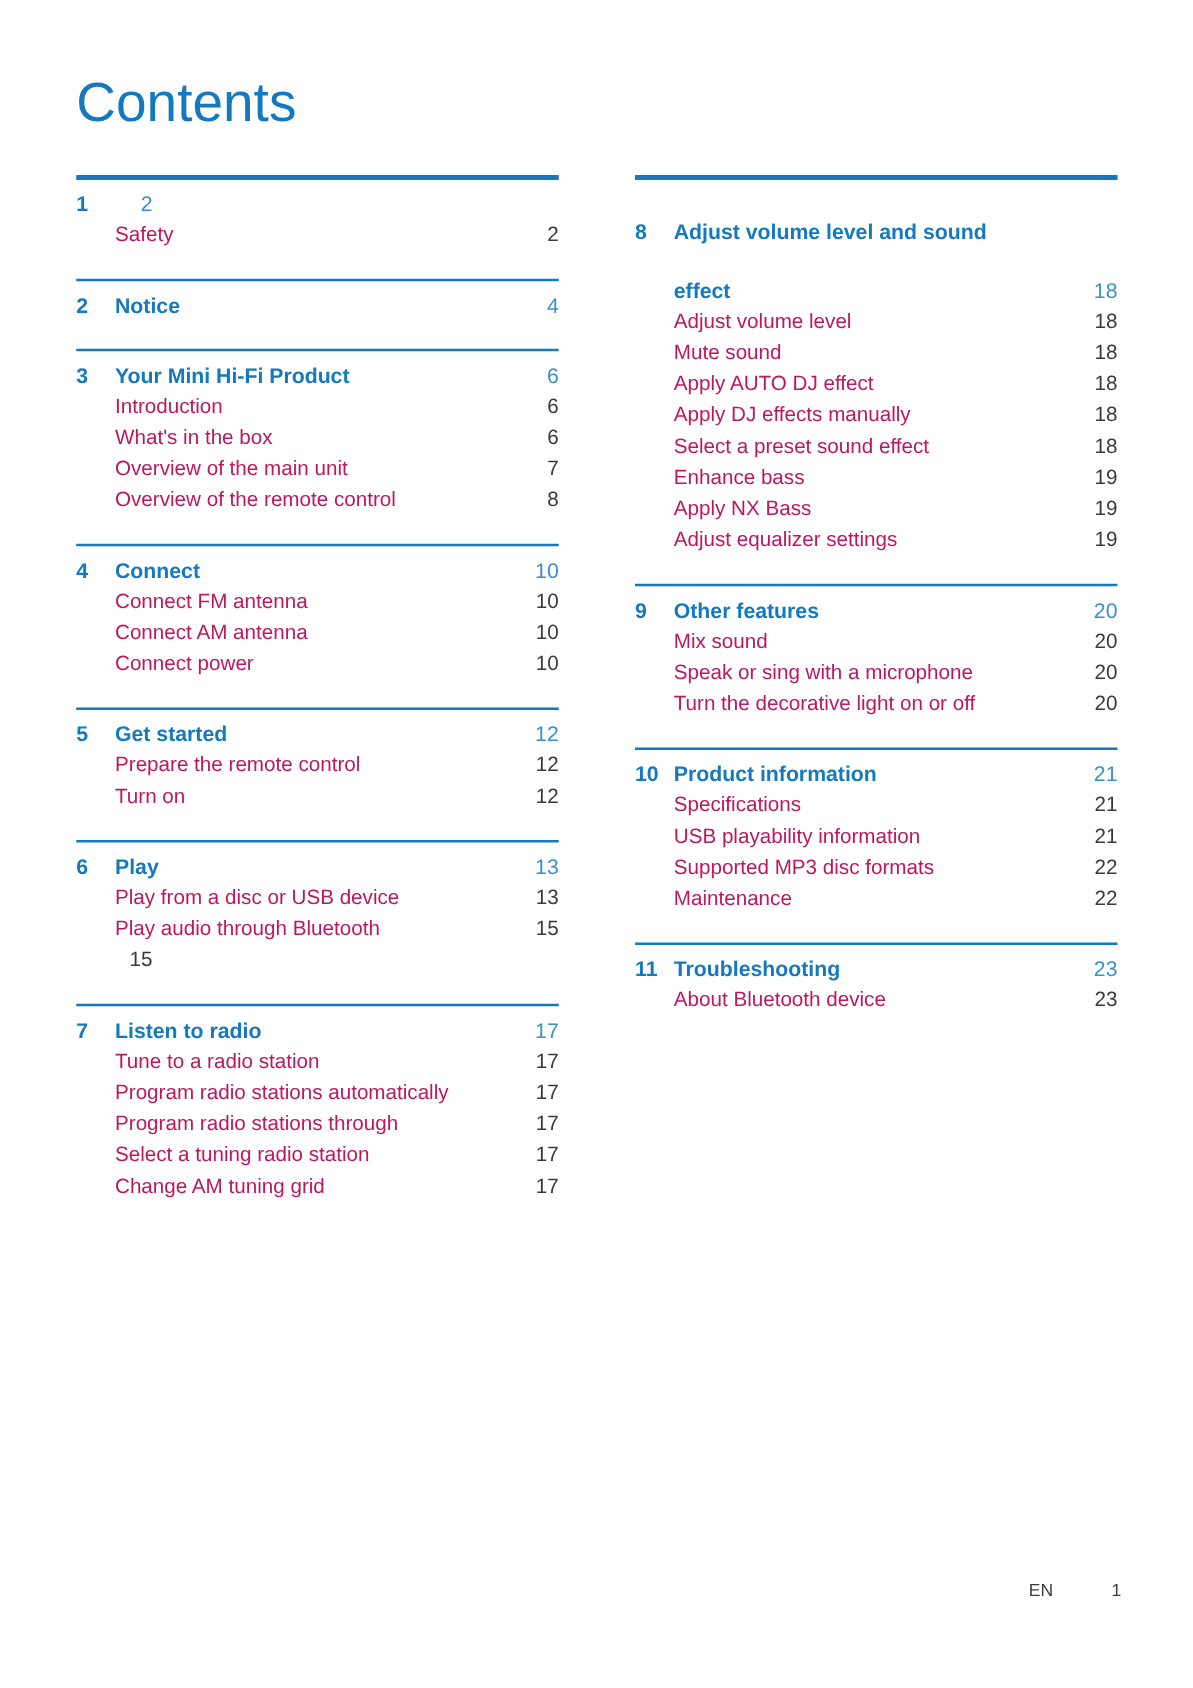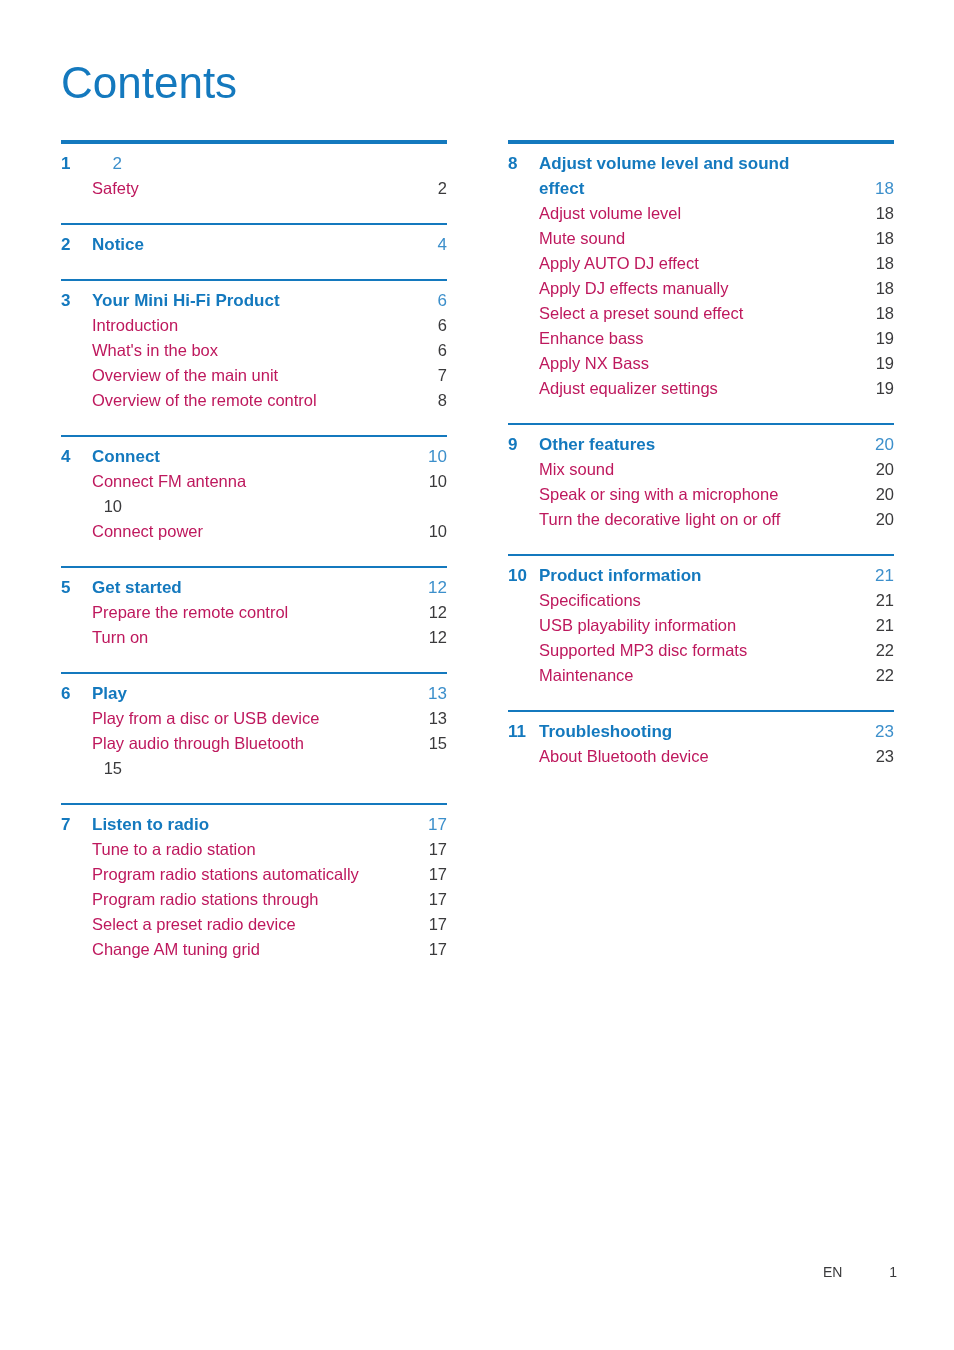--- a/index.html
+++ b/index.html
@@ -115,20 +115,21 @@
     color: #1479BE;
     line-height: 25px;
   }
   .chapter.multiline .line .label {
     flex: 1 1 auto;
     font-size: 17px;
     font-weight: bold;
     color: #1479BE;
     line-height: 25px;
     padding-right: 6px;
+    margin-top: 22px;
   }
   .chapter.multiline .line .pg {
     flex: 0 0 30px;
     text-align: right;
     font-size: 17px;
     color: #3C8FCB;
     line-height: 25px;
   }
   .chapter.multiline .line .pg.blank { visibility: hidden; }
 
@@ -250,20 +251,21 @@
             <span class="label">Connect</span>
             <span class="pg">10</span>
           </div>
           <div class="entry sub">
             <span class="spacer"></span>
             <span class="label">Connect FM antenna</span>
             <span class="pg">10</span>
           </div>
           <div class="entry sub">
             <span class="spacer"></span>
+            <span class="label">Connect AM antenna</span>
             <span class="pg">10</span>
           </div>
           <div class="entry sub">
             <span class="spacer"></span>
             <span class="label">Connect power</span>
             <span class="pg">10</span>
           </div>
           <div style="height: 22px;"></div>
         </div>
         <div class="section">
@@ -325,21 +327,21 @@
             <span class="label">Program radio stations automatically</span>
             <span class="pg">17</span>
           </div>
           <div class="entry sub">
             <span class="spacer"></span>
             <span class="label">Program radio stations through</span>
             <span class="pg">17</span>
           </div>
           <div class="entry sub">
             <span class="spacer"></span>
-            <span class="label">Select a preset radio device</span>
+            <span class="label">Select a tuning radio station</span>
             <span class="pg">17</span>
           </div>
           <div class="entry sub">
             <span class="spacer"></span>
             <span class="label">Change AM tuning grid</span>
             <span class="pg">17</span>
           </div>
           <div style="height: 22px;"></div>
         </div>
       </div>

